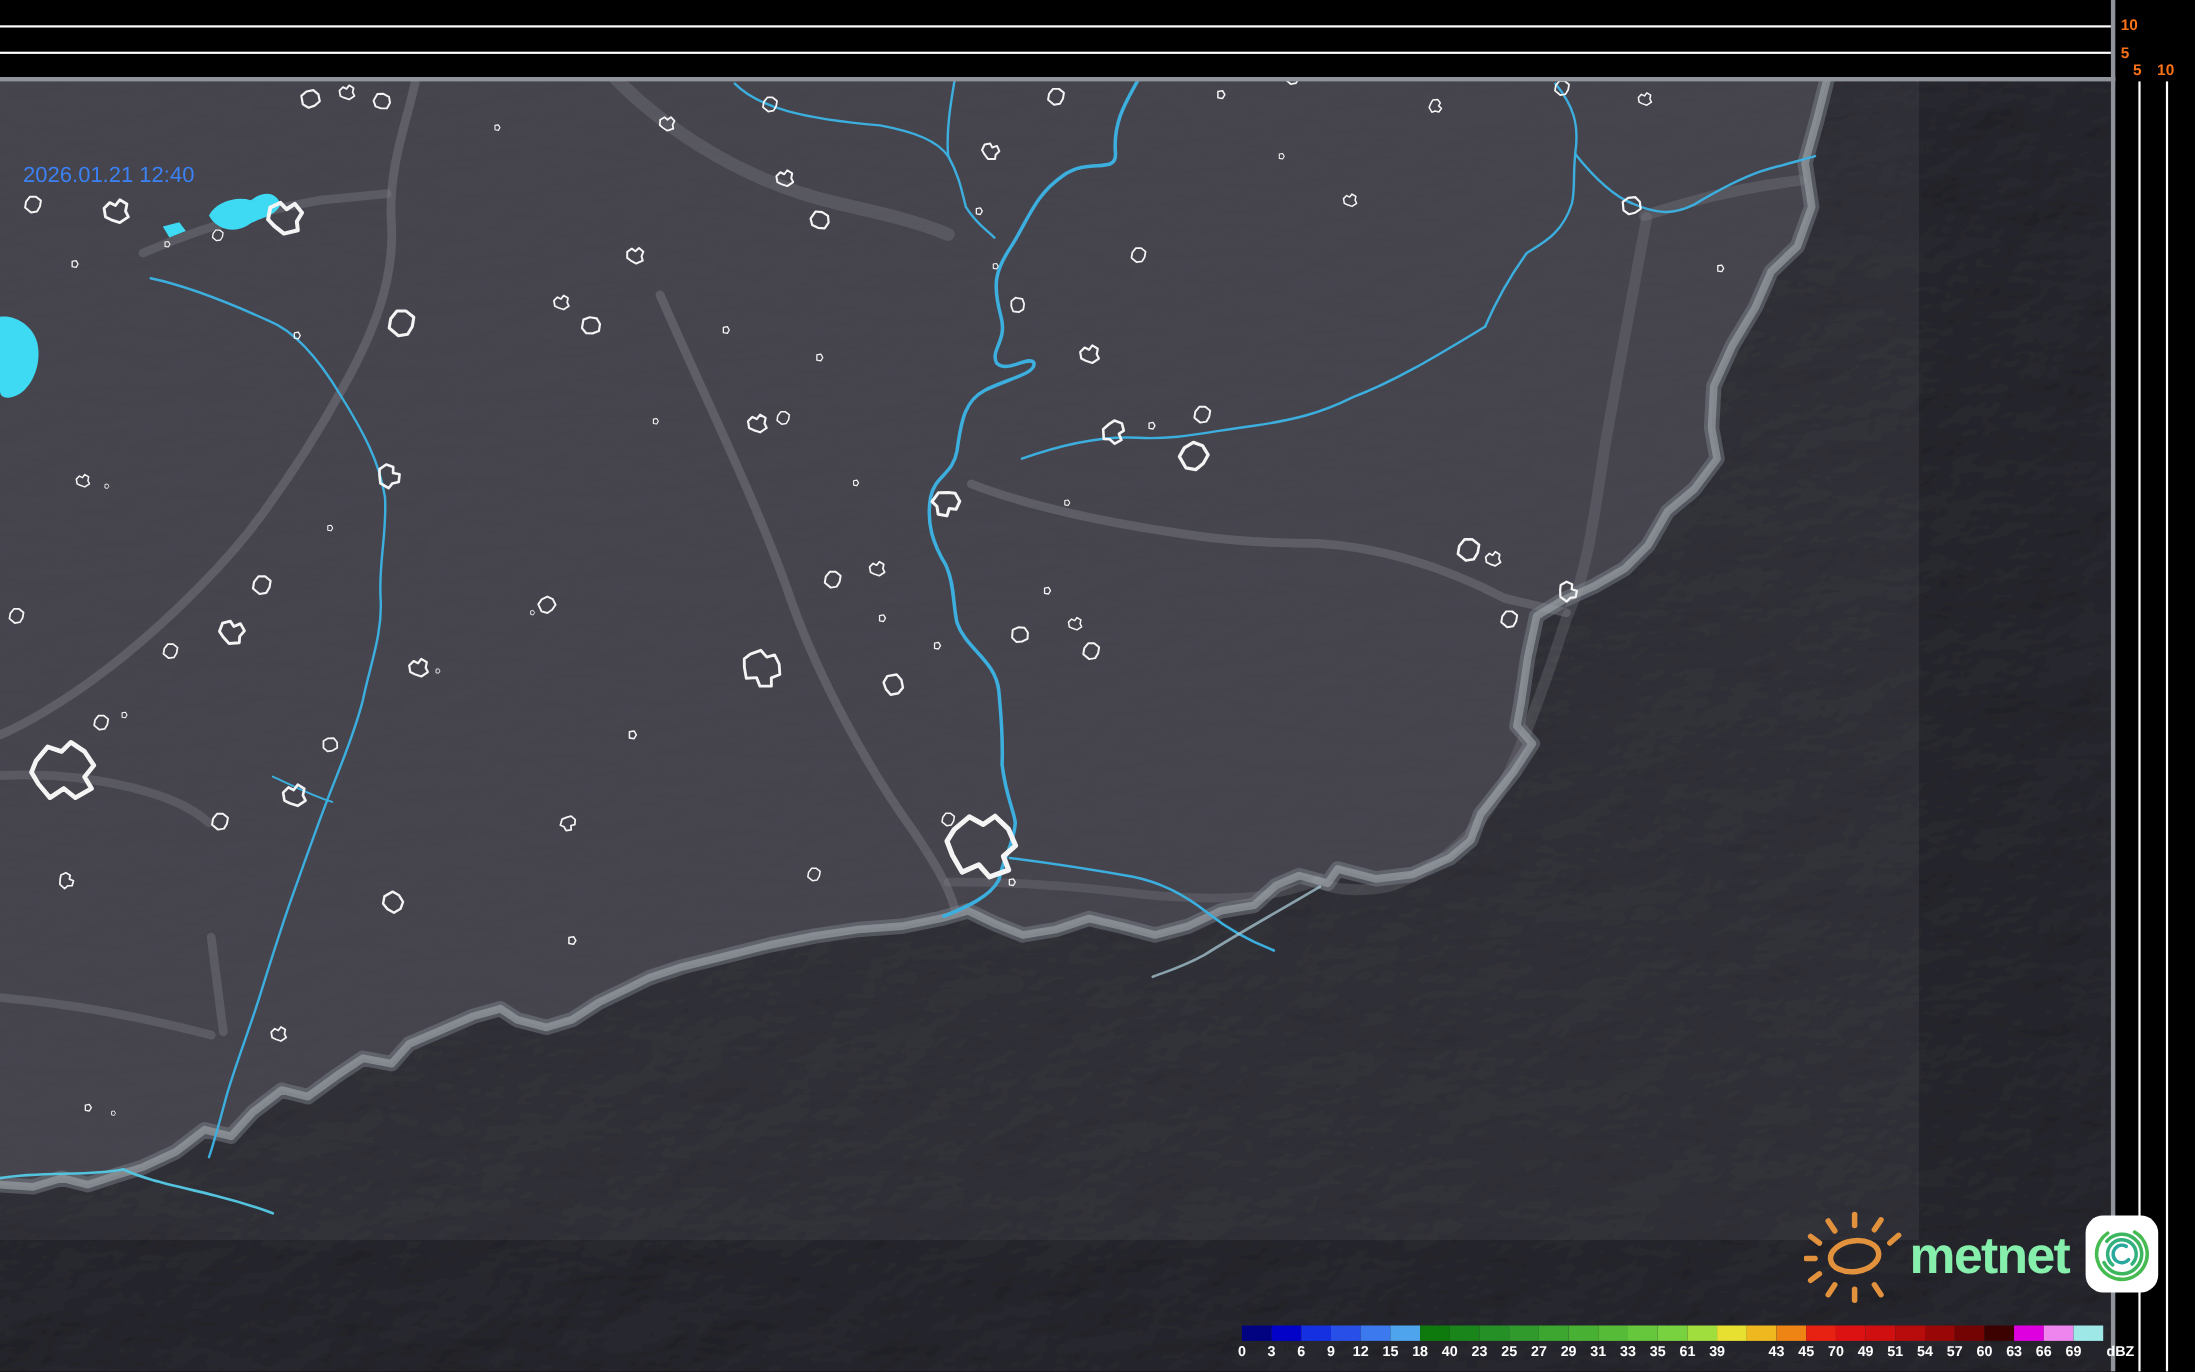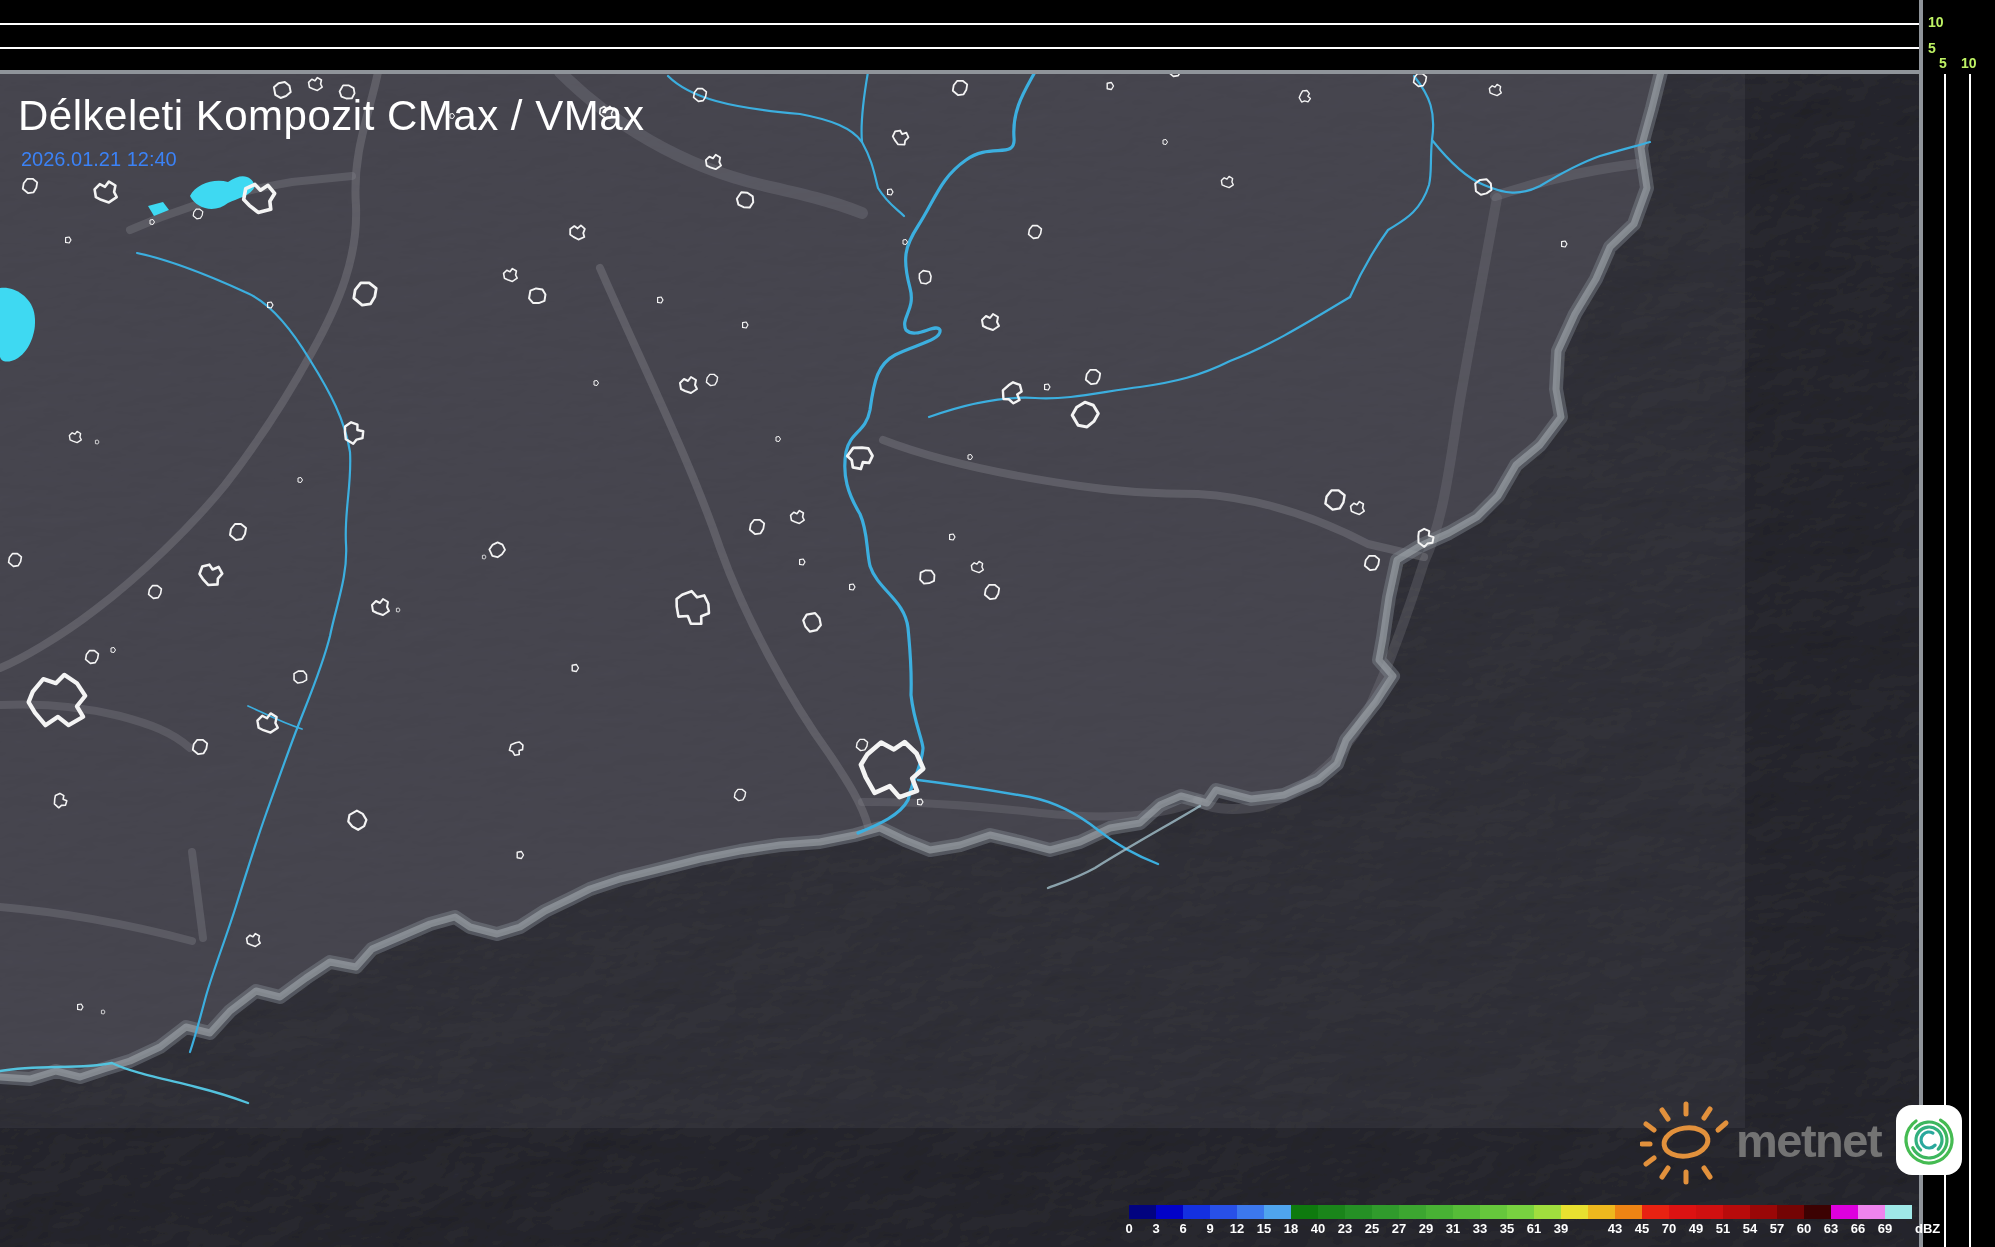--- a/index.html
+++ b/index.html
@@ -2,28 +2,28 @@
 <html><head>
 <meta charset="utf-8">
 <style>
   html,body{margin:0;padding:0;background:#000;}
   .stage{position:relative;width:1995px;height:1247px;background:#000;overflow:hidden;
          font-family:"Liberation Sans",sans-serif;}
   svg.mapsvg{position:absolute;left:0;top:0;}
   .overlay{position:absolute;color:#fff;}
   .title{left:18px;top:92px;font-size:42px;letter-spacing:.5px;color:#ffffff;}
   .timestamp{left:21px;top:148px;font-size:20px;color:#3b82f6;}
-  .ruler-label{position:absolute;color:#bef264;font-weight:bold;font-size:14px;line-height:1;}
+  .ruler-label{position:absolute;color:#f97316;font-weight:bold;font-size:14px;line-height:1;}
   .rl-h10{left:1928px;top:15px;}
   .rl-h5{left:1928px;top:41px;}
   .rl-v5{left:1939px;top:56px;}
   .rl-v10{left:1961px;top:56px;}
   
   .logo{position:absolute;left:1640px;top:1092px;width:300px;height:96px;display:flex;align-items:center;}
-  .logo-text{font-size:47px;font-weight:bold;color:#737373;letter-spacing:-1.5px;margin-left:4px;}
+  .logo-text{font-size:47px;font-weight:bold;color:#86efac;letter-spacing:-1.5px;margin-left:4px;}
   .logo-sun{width:92px;height:96px;flex:0 0 auto;}
   .logo-spiral{margin-left:14px;flex:0 0 auto;}
   
   .scale{position:absolute;left:1129px;top:1205px;width:830px;height:38px;}
   .scale-band{display:flex;height:14px;}
   .scale-band .seg{width:27px;height:14px;}
   .scale-labels{position:relative;height:18px;}
   .scale-labels span{position:absolute;top:2px;transform:translateX(-50%);
         font-size:13px;font-weight:bold;color:#fff;white-space:nowrap;}
   .scale-labels .unit{transform:none;}
@@ -225,21 +225,20 @@
 
     <rect x="0" y="23" width="1919" height="2" fill="#fff"></rect>
     <rect x="0" y="47" width="1919" height="2" fill="#fff"></rect>
     <rect x="1944" y="74" width="2" height="1173" fill="#fff"></rect>
     <rect x="1969" y="74" width="2" height="1173" fill="#fff"></rect>
 
     <rect x="0" y="70" width="1923" height="4" fill="#8f949a"></rect>
     <rect x="1919" y="0" width="4" height="1247" fill="#8f949a"></rect>
   </svg>
 
-  <div class="overlay title">Délkeleti Kompozit CMax / VMax</div>
   <div class="overlay timestamp">2026.01.21 12:40</div>
 
   <span class="ruler-label rl-h10">10</span>
   <span class="ruler-label rl-h5">5</span>
   <span class="ruler-label rl-v5">5</span>
   <span class="ruler-label rl-v10">10</span>
 
   <div class="logo">
     <svg class="logo-sun" viewBox="0 0 92 96">
       <g stroke="#e2913c" stroke-width="5" fill="none" stroke-linecap="round">

